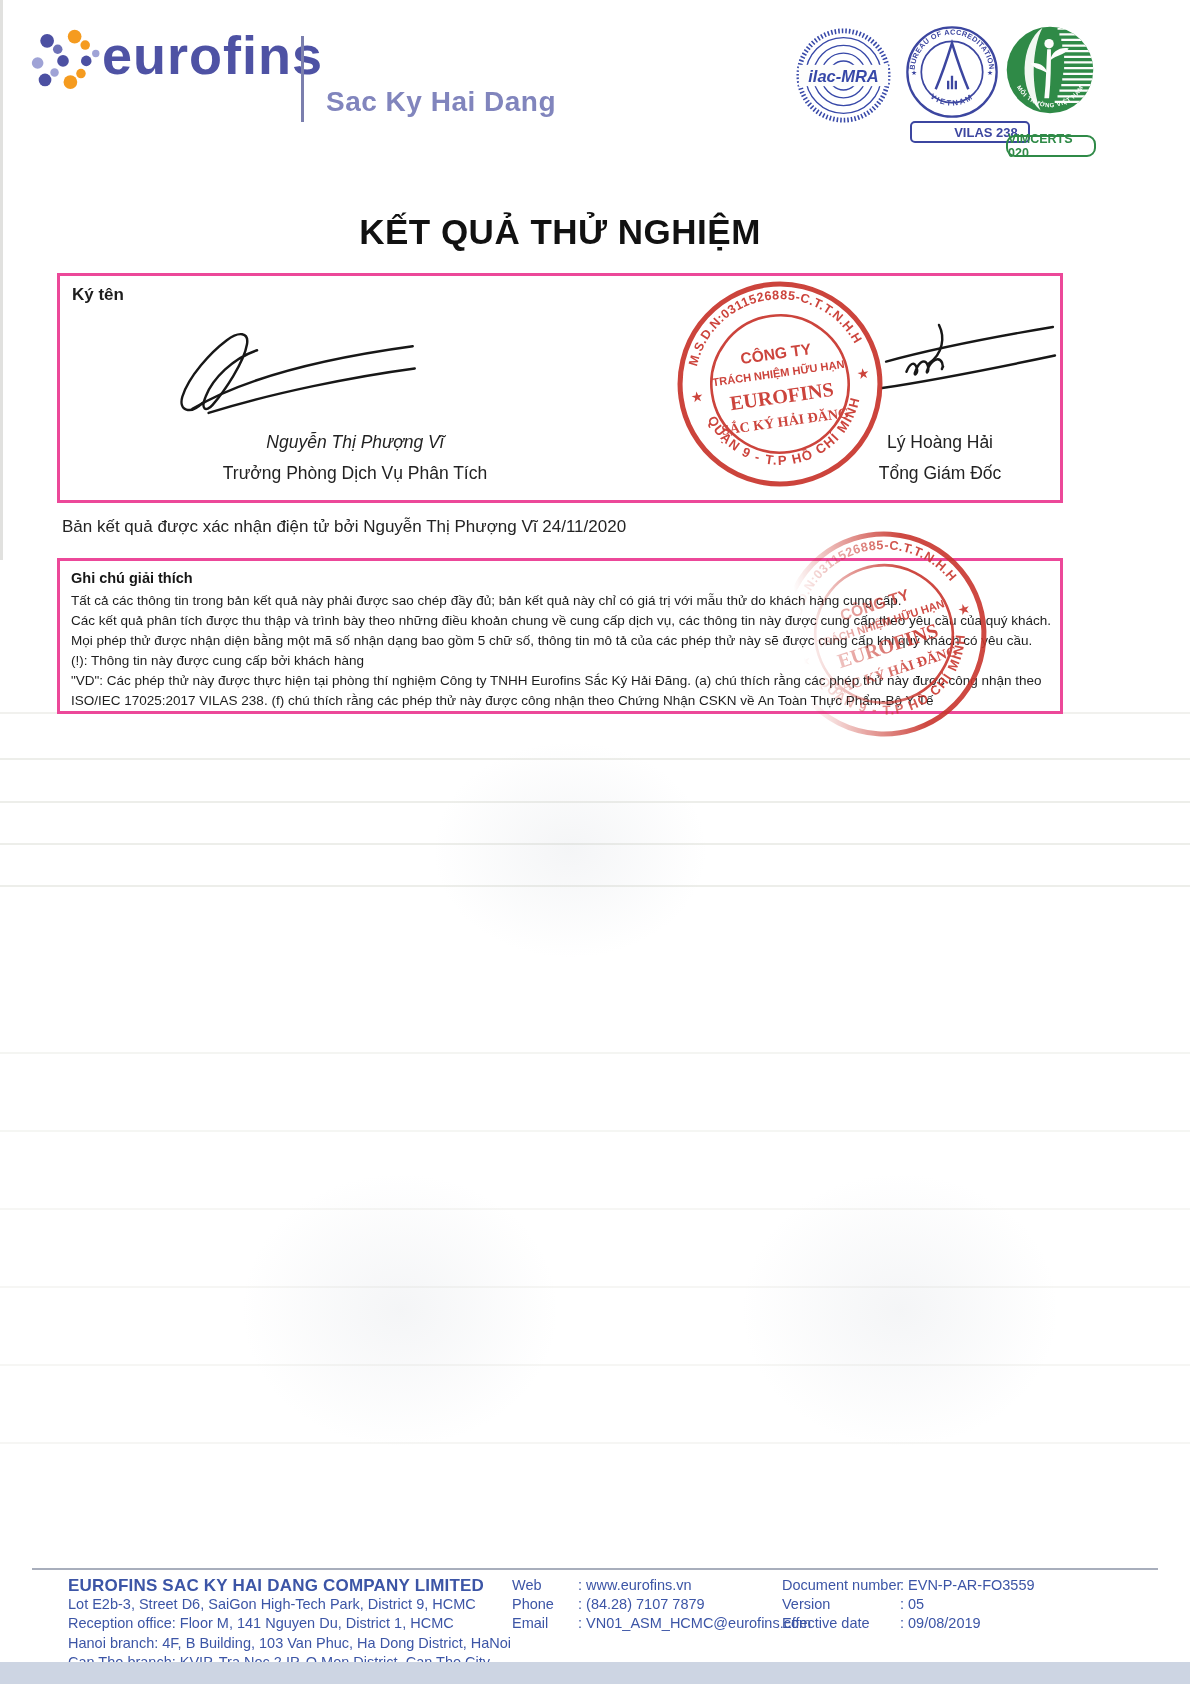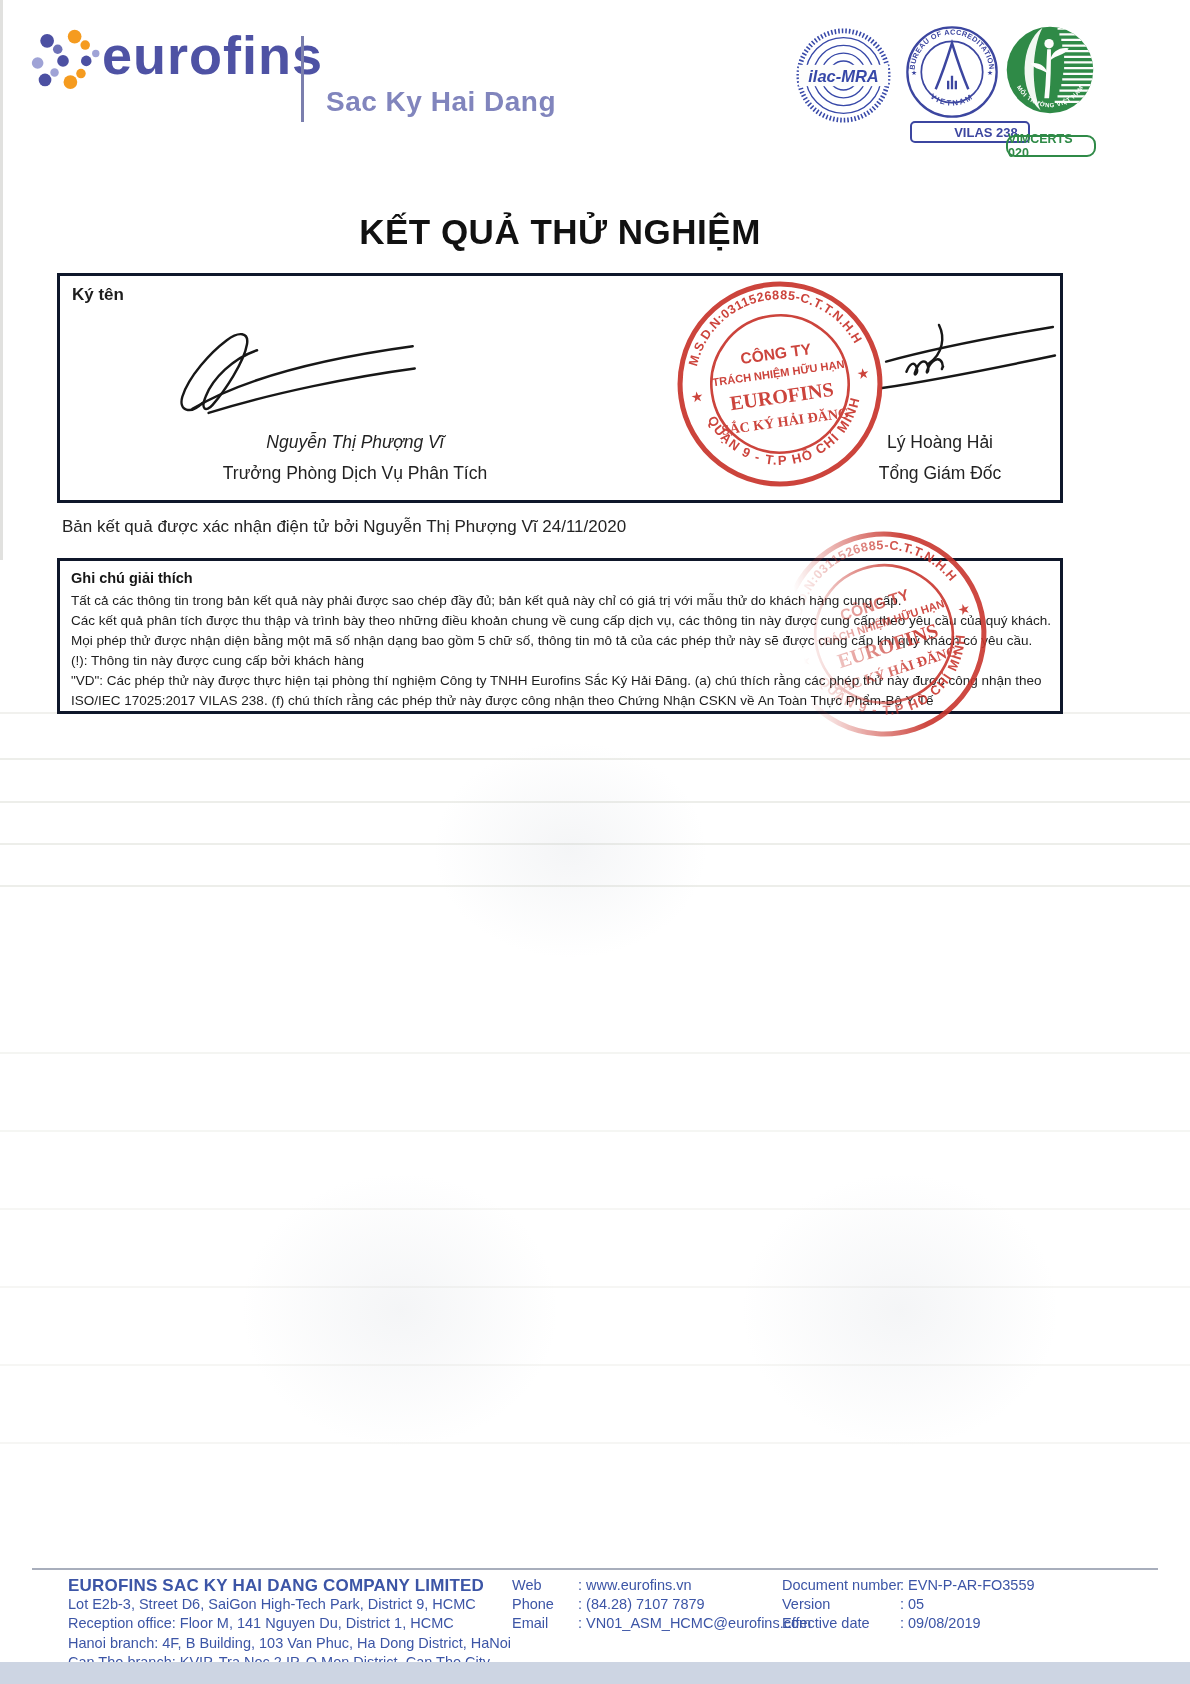--- a/index.html
+++ b/index.html
@@ -13,21 +13,21 @@
   .brand-word{font-size:54px; line-height:58px; font-weight:600; color:#4e52a4; letter-spacing:1px;}
   .divider{width:3px; background:#7b7fae;}
   .division{font-size:28px; font-weight:bold; color:#8185bd; letter-spacing:.5px;}
   .badge{border:2px solid #3c46a0; border-radius:5px; color:#3c46a0; font-weight:bold;
          font-size:13px; display:flex; align-items:center; justify-content:center;}
   .badge.green{border-color:#2f8a47; color:#2f8a47; border-radius:9px; font-size:12.5px;}
   
   .doc-ref{font-size:20px; font-weight:bold; text-align:right; color:#161616;}
   .title{font-size:35px; font-weight:bold; text-align:center; color:#111; letter-spacing:.5px;}
   
-  .frame{border:3px solid #0f172a; background:transparent;}
+  .frame{border:3px solid #ec4899; background:transparent;}
   .kyten{font-size:17px; font-weight:bold;}
   .sig-name{font-size:17.5px; text-align:center; color:#222;}
   .sig-role{font-size:17.5px; text-align:center; color:#222;}
   .confirm{font-size:17px; color:#242424;}
   .notes-heading{font-size:14.5px; font-weight:bold; color:#161616;}
   .note-line{font-size:13.5px; line-height:20px; white-space:nowrap; color:#1e1e1e;}
   
   .stamp{color:#c9362e; opacity:.93;}
   .stamp text{fill:#c9362e;}
   .stamp-faded{

